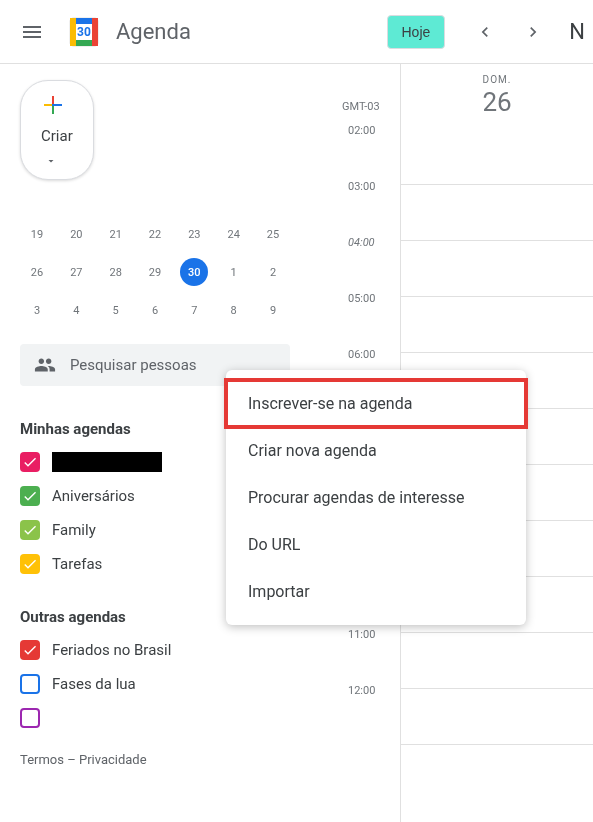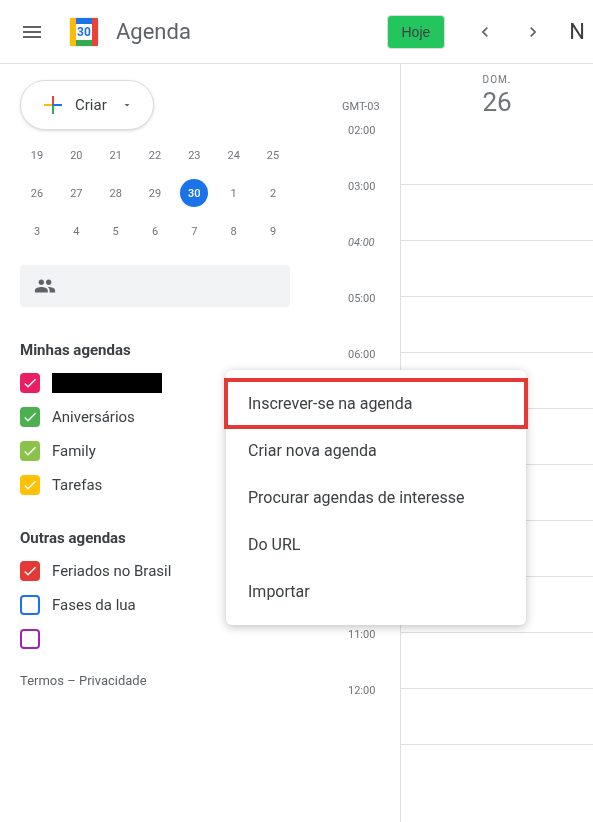--- a/index.html
+++ b/index.html
@@ -4,30 +4,30 @@
   <style>
     * { box-sizing: border-box; margin: 0; padding: 0; }
     body { font-family: 'Google Sans', Roboto, Arial, sans-serif; color: #3c4043; background: #fff; width: 593px; height: 822px; overflow: hidden; position: relative; }
     
     .header { display: flex; align-items: center; height: 64px; padding: 0 8px; border-bottom: 1px solid #e0e0e0; gap: 8px; }
     .menu-icon { width: 48px; height: 48px; display: flex; align-items: center; justify-content: center; border-radius: 50%; cursor: pointer; }
     .menu-icon svg { width: 24px; height: 24px; fill: #5f6368; }
     .logo { width: 40px; height: 40px; display: flex; align-items: center; justify-content: center; }
     .app-title { font-size: 22px; color: #5f6368; margin-left: 4px; flex: 0 0 auto; }
     .spacer { flex: 1; }
-    .today-btn { border: 1px solid #dadce0; background: #22c55e; padding: 8px 14px; border-radius: 4px; font-size: 14px; color: #3c4043; cursor: pointer; margin-right: 16px; }
+    .today-btn { border: 1px solid #dadce0; background: #5eead4; padding: 8px 14px; border-radius: 4px; font-size: 14px; color: #3c4043; cursor: pointer; margin-right: 16px; }
     .nav-arrows { display: flex; gap: 16px; align-items: center; margin-right: 12px; }
     .nav-arrow { width: 32px; height: 32px; display: flex; align-items: center; justify-content: center; cursor: pointer; border-radius: 50%; }
     .nav-arrow svg { width: 20px; height: 20px; fill: #5f6368; }
     .header-month { font-size: 22px; color: #3c4043; }
     
     .main { display: flex; height: calc(100% - 64px); }
     .sidebar { width: 320px; padding: 16px 0 0 20px; position: relative; }
     
-    .create-btn { display: inline-flex; align-items: center; gap: 10px; border: 1px solid #dadce0; background: #fff; border-radius: 28px; padding: 12px 20px; box-shadow: 0 1px 3px rgba(0,0,0,0.15); cursor: pointer; margin-bottom: 11px; }
+    .create-btn { display: inline-flex; align-items: flex-start; gap: 10px; border: 1px solid #dadce0; background: #fff; border-radius: 28px; padding: 12px 20px; box-shadow: 0 1px 3px rgba(0,0,0,0.15); cursor: pointer; margin-bottom: 40px; flex-direction: column; }
     .plus-icon { width: 24px; height: 24px; }
     .create-label { font-size: 15px; color: #3c4043; }
     .create-dropdown { margin-left: 4px; }
     
     .mini-cal { font-size: 10px; color: #70757a; }
     .mini-cal-row { display: flex; justify-content: space-between; width: 270px; margin-bottom: 10px; }
     .mini-cal-cell { width: 34px; height: 28px; display: flex; align-items: center; justify-content: center; font-size: 11px; cursor: pointer; border-radius: 50%; }
     .mini-cal-cell.today { background: #1a73e8; color: #fff; font-weight: 500; width: 28px; height: 28px; margin: 0 3px; }
     
     .search-people { display: flex; align-items: center; gap: 14px; background: #f1f3f4; padding: 10px 14px; border-radius: 4px; margin-top: 20px; width: 270px; cursor: text; }
@@ -139,20 +139,21 @@
           <div class="mini-cal-cell">7</div>
           <div class="mini-cal-cell">8</div>
           <div class="mini-cal-cell">9</div>
         </div>
       </div>
 
     <div class="search-people">
       <svg viewBox="0 0 24 24">
           <path d="M16 11c1.66 0 2.99-1.34 2.99-3S17.66 5 16 5s-3 1.34-3 3 1.34 3 3 3zm-8 0c1.66 0 2.99-1.34 2.99-3S9.66 5 8 5 5 6.34 5 8s1.34 3 3 3zm0 2c-2.33 0-7 1.17-7 3.5V19h14v-2.5c0-2.33-4.67-3.5-7-3.5zm8 0c-.29 0-.62.02-.97.05 1.16.84 1.97 1.97 1.97 3.45V19h6v-2.5c0-2.33-4.67-3.5-7-3.5z"></path>
         </svg>
+      <span class="search-placeholder">Pesquisar pessoas</span>
     </div>
 
     <div class="section-title">Minhas agendas</div>
     <div class="cal-list" id="my-cal-list">
         <div class="cal-item">
           <div class="checkbox checked" style="background:#e91e63">
             <svg viewBox="0 0 24 24">
               <path d="M9 16.17L4.83 12l-1.42 1.41L9 19 21 7l-1.41-1.41z"></path>
             </svg>
           </div>

